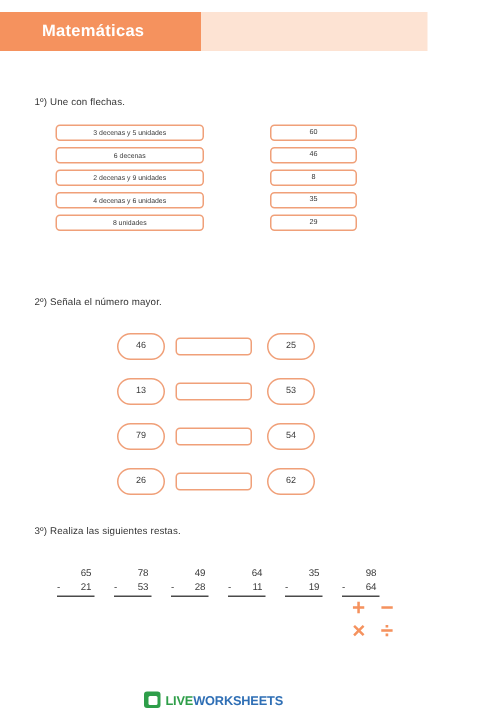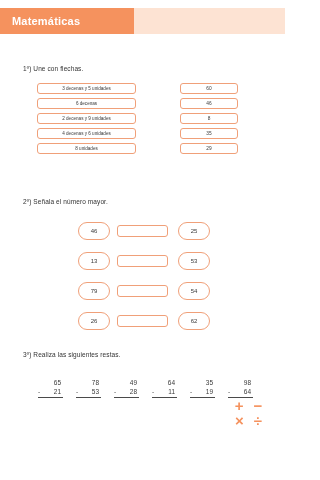--- a/index.html
+++ b/index.html
@@ -31,21 +31,21 @@
   }
   .header-chip {
     position: absolute;
     left: 0;
     top: 8px;
     width: 134px;
     height: 26px;
     background: #f5925e;
     display: flex;
     align-items: center;
-    padding-left: 12px;
+    padding-left: 28px;
     box-sizing: border-box;
   }
   .header-chip span {
     color: #ffffff;
     font-size: 11px;
     font-weight: bold;
     letter-spacing: 0.2px;
   }
   
   .instr {
@@ -321,14 +321,18 @@
     <span class="r1">98</span>
     <span class="r2"><span class="minus">-</span><span>64</span></span>
     <span class="rule"></span>
   </div>
 
   <div class="math-sym">
     <div>+ −</div>
     <div>× ÷</div>
   </div>
 
+  <div class="footer">
+    <div class="lw-mark"></div>
+    <div class="lw-text"><span class="green">LIVE</span><span>WORKSHEETS</span></div>
+  </div>
 
 </div>
 
 </body></html>

